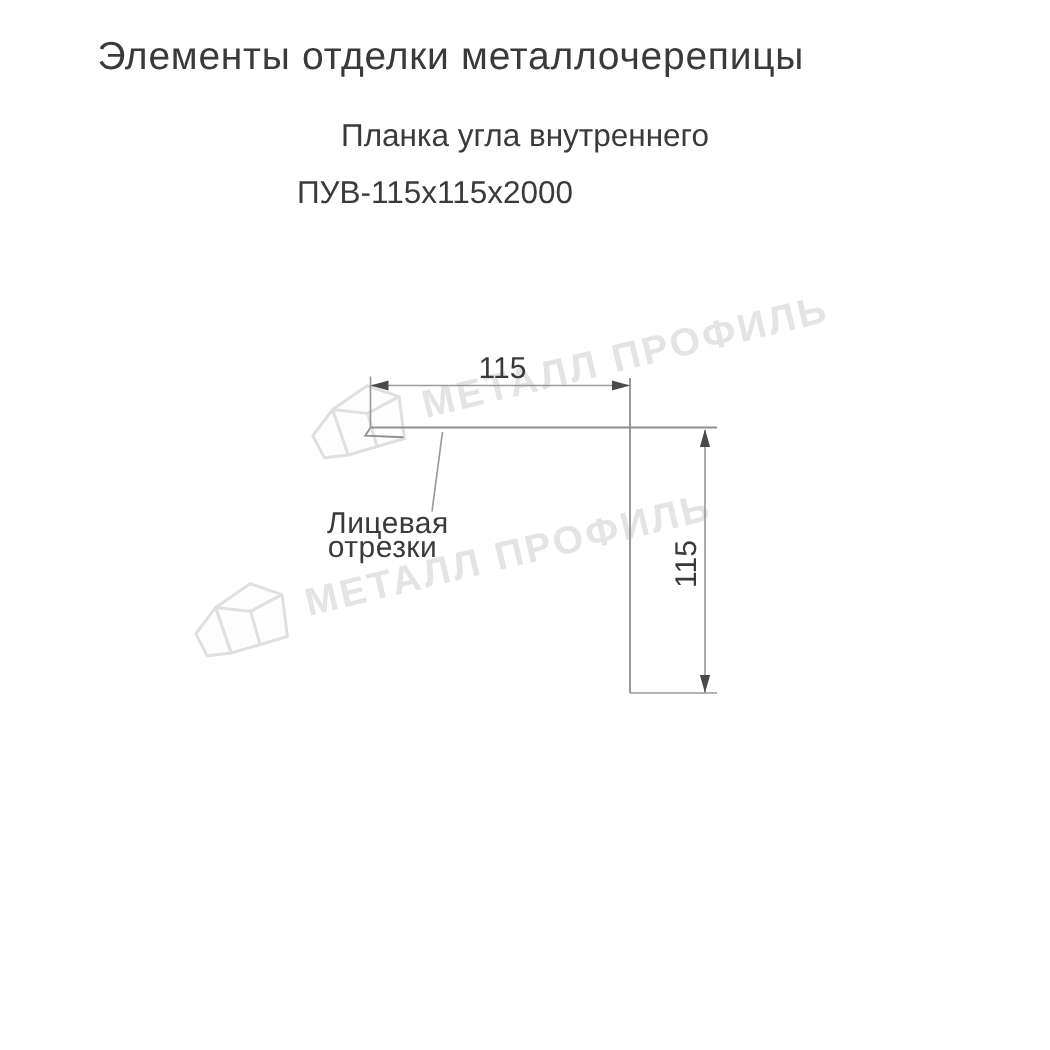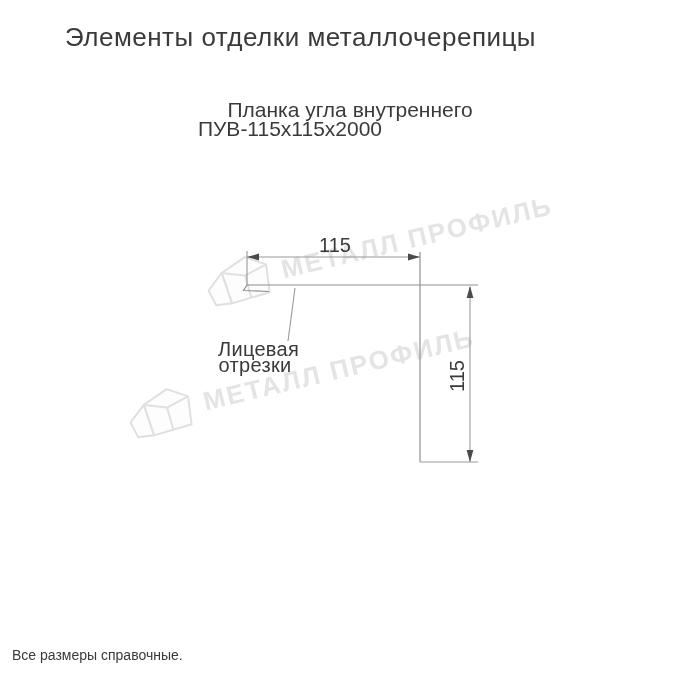--- a/index.html
+++ b/index.html
@@ -6,21 +6,21 @@
   body{
     width:700px;height:700px;background:#ffffff;position:relative;overflow:hidden;
     font-family:"Liberation Sans","DejaVu Sans",sans-serif;color:#3a3a3a;
   }
   
   .page-title{
     position:absolute;top:22px;left:0;width:601px;text-align:center;
     font-size:26px;font-weight:normal;letter-spacing:0.5px;margin:0;z-index:3;
   }
   .product-name{
-    position:absolute;top:98px;left:0;width:700px;text-align:center;
+    position:absolute;top:79px;left:0;width:700px;text-align:center;
     font-size:21px;font-weight:normal;margin:0;z-index:3;
   }
   .product-code{
     position:absolute;top:117px;left:0;width:580px;text-align:center;
     font-size:21px;font-weight:normal;margin:0;z-index:3;
   }
   
   .watermark{
     position:absolute;display:flex;align-items:center;gap:8px;
     transform-origin:0 50%;white-space:nowrap;z-index:0;
@@ -99,14 +99,13 @@
 <h1 class="page-title">Элементы отделки металлочерепицы</h1>
 <h2 class="product-name">Планка угла внутреннего</h2>
 <h2 class="product-code">ПУВ-115х115х2000</h2>
 
 <div class="face-label">
   <span>Лицевая</span>
   <span>отрезки</span>
 </div>
 
 <div class="footer">
-  <div>Все размеры справочные.</div>
 </div>
 
 </body></html>

